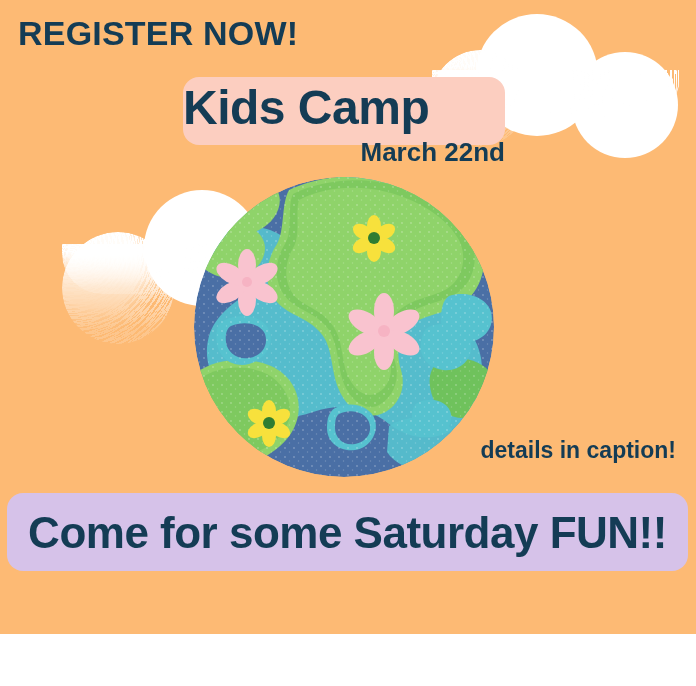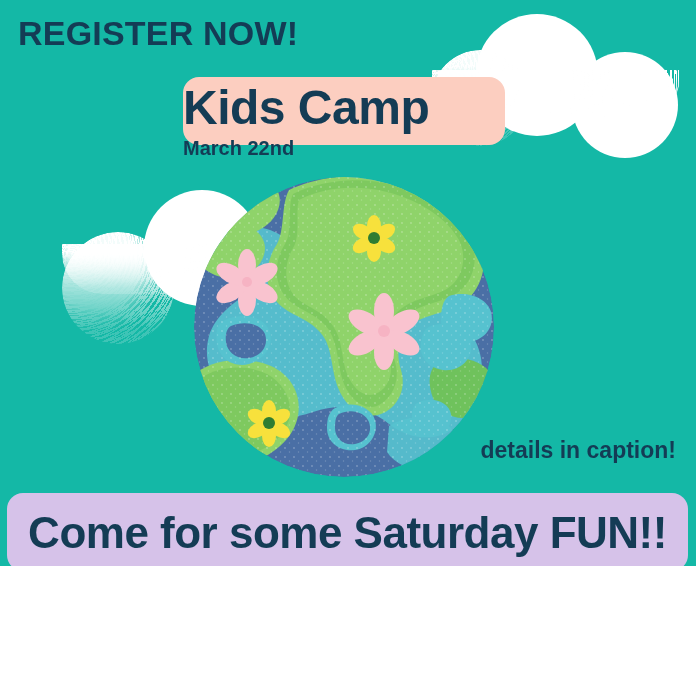--- a/index.html
+++ b/index.html
@@ -3,22 +3,22 @@
 <meta charset="utf-8">
 <style>
   * { margin:0; padding:0; box-sizing:border-box; }
   html, body {
     width:696px; height:686px;
     font-family:"Liberation Sans", sans-serif;
     overflow:hidden;
   }
   #poster {
     position:relative;
-    width:696px; height:566px;
-    background:#14b8a6;
+    width:696px; height:634px;
+    background:#fdba74;
     overflow:hidden;
   }
 
   
   .cloud { position:absolute; }
   .puff {
     position:absolute;
     background:#ffffff;
     border-radius:50%;
   }
@@ -72,22 +72,22 @@
   #kids-camp-title {
     position:absolute; left:183px; top:80px;
     width:322px;
     font-size:48px; font-weight:bold;
     letter-spacing:-0.5px;
     color:#143c55;
   }
   #camp-date {
     position:absolute; left:183px; top:137px;
     width:322px;
-    text-align:left;
-    font-size:20px; font-weight:bold;
+    text-align:right;
+    font-size:26px; font-weight:bold;
     color:#143c55;
   }
 
   #details-caption {
     position:absolute; right:20px; top:437px;
     font-size:23px; font-weight:bold;
     color:#143c55;
     margin-left:31px;
   }
 

